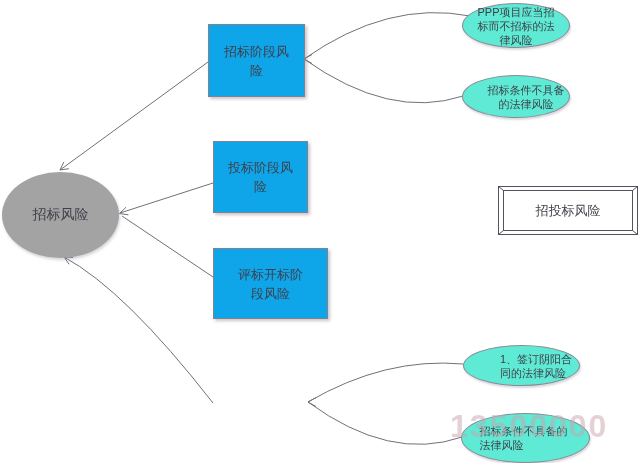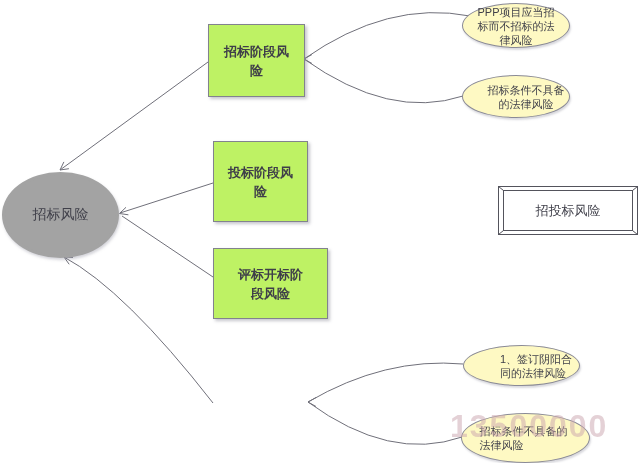--- a/index.html
+++ b/index.html
@@ -7,32 +7,32 @@
     position:relative;width:640px;height:463px;background:#ffffff;
     font-family:"Liberation Sans","DejaVu Sans",sans-serif;
     color:#3f3f49;overflow:hidden;
   }
   .connectors{position:absolute;left:0;top:0;z-index:1;}
   .node{
     position:absolute;display:flex;align-items:center;justify-content:center;
     box-sizing:border-box;z-index:2;text-align:center;
   }
   .rect{
-    background:#bef264;border:1px solid #82828e;
+    background:#0ea5e9;border:1px solid #82828e;
     box-shadow:2px 2px 3px rgba(130,130,145,0.45);
-    font-size:13px;line-height:19px;font-weight:bold;
+    font-size:13px;line-height:19px;
   }
   .rect .lbl{display:block;width:70px;margin:0 auto;}
   .root-ellipse{
     background:#a3a3a3;border:3px solid #a3a3a3;border-radius:50%;
     box-shadow:1px 2px 3px rgba(130,130,145,0.35);
     font-size:14px;
   }
   .leaf-ellipse{
-    background:#fef9c3;border:1px solid #8a8a96;border-radius:50%;
+    background:#5eead4;border:1px solid #8a8a96;border-radius:50%;
     box-shadow:1px 2px 2px rgba(130,130,145,0.3);
     font-size:11px;line-height:14px;
   }
   .leaf-ellipse .lbl{display:block;margin:0 auto;}
   .leaf-ellipse .lbl.left{text-align:left;}
   .legend-box{z-index:2;font-size:13px;}
   .watermark{
     position:absolute;left:450px;top:408px;z-index:3;
     font-size:32px;font-weight:bold;letter-spacing:2px;
     color:rgba(201,163,173,0.5);pointer-events:none;white-space:nowrap;
@@ -71,21 +71,21 @@
     </g>
   </svg>
 
   <div class="node root-ellipse" style="left:2px;top:172px;width:117px;height:86px;">
     <span class="lbl">招标风险</span>
   </div>
 
   <div class="node rect" style="left:208px;top:24px;width:97px;height:73px;">
     <span class="lbl">招标阶段风险</span>
   </div>
-  <div class="node rect" style="left:213px;top:141px;width:95px;height:81px;">
+  <div class="node rect" style="left:213px;top:141px;width:95px;height:72px;">
     <span class="lbl">投标阶段风险</span>
   </div>
   <div class="node rect" style="left:213px;top:248px;width:115px;height:71px;">
     <span class="lbl">评标开标阶段风险</span>
   </div>
 
   <div class="node leaf-ellipse" style="left:462px;top:3px;width:108px;height:45px;">
     <span class="lbl" style="width:80px;">PPP项目应当招标而不招标的法律风险</span>
   </div>
   <div class="node leaf-ellipse" style="left:462px;top:75px;width:108px;height:43px;">

